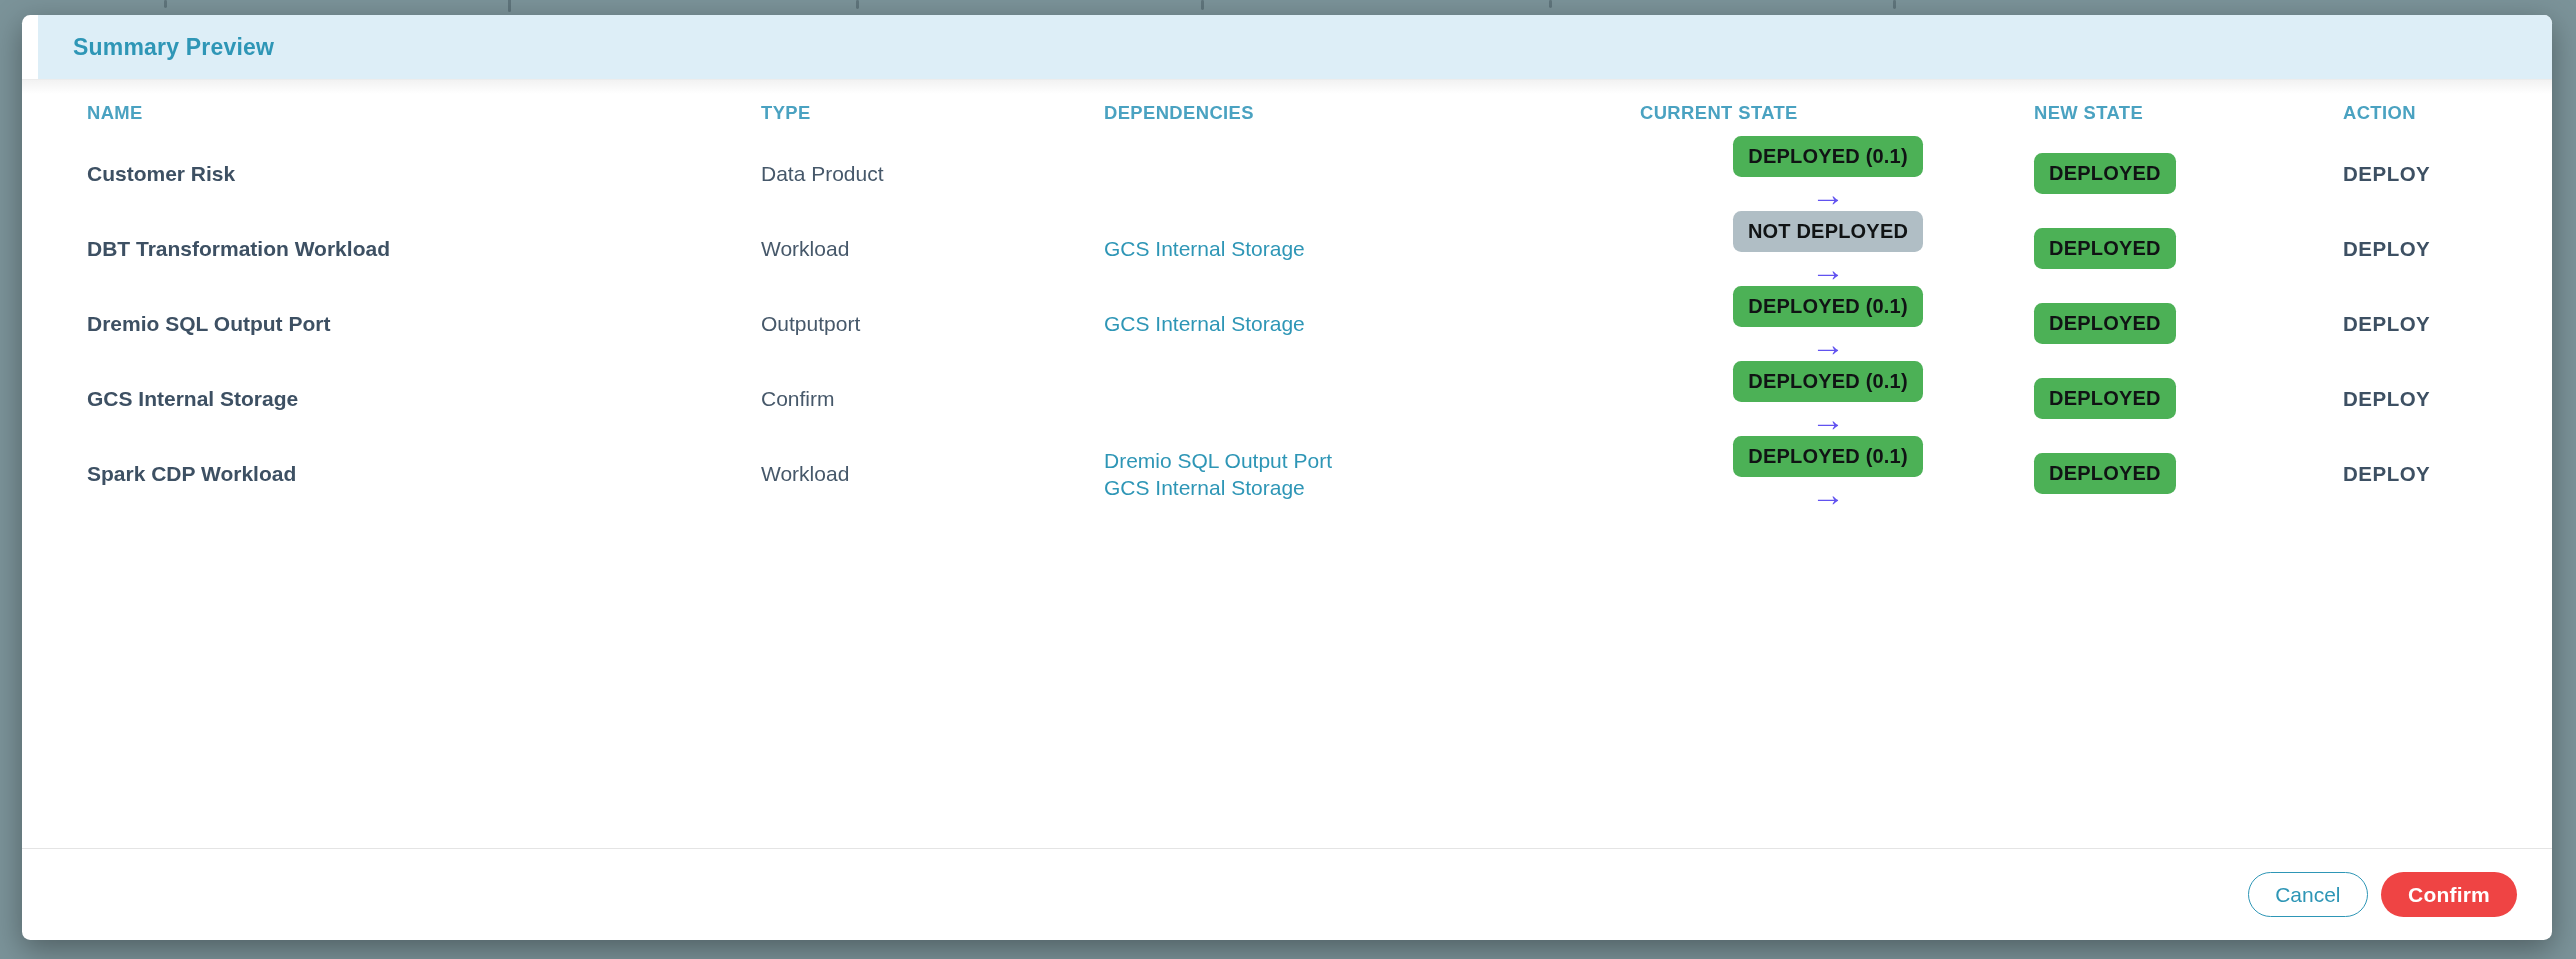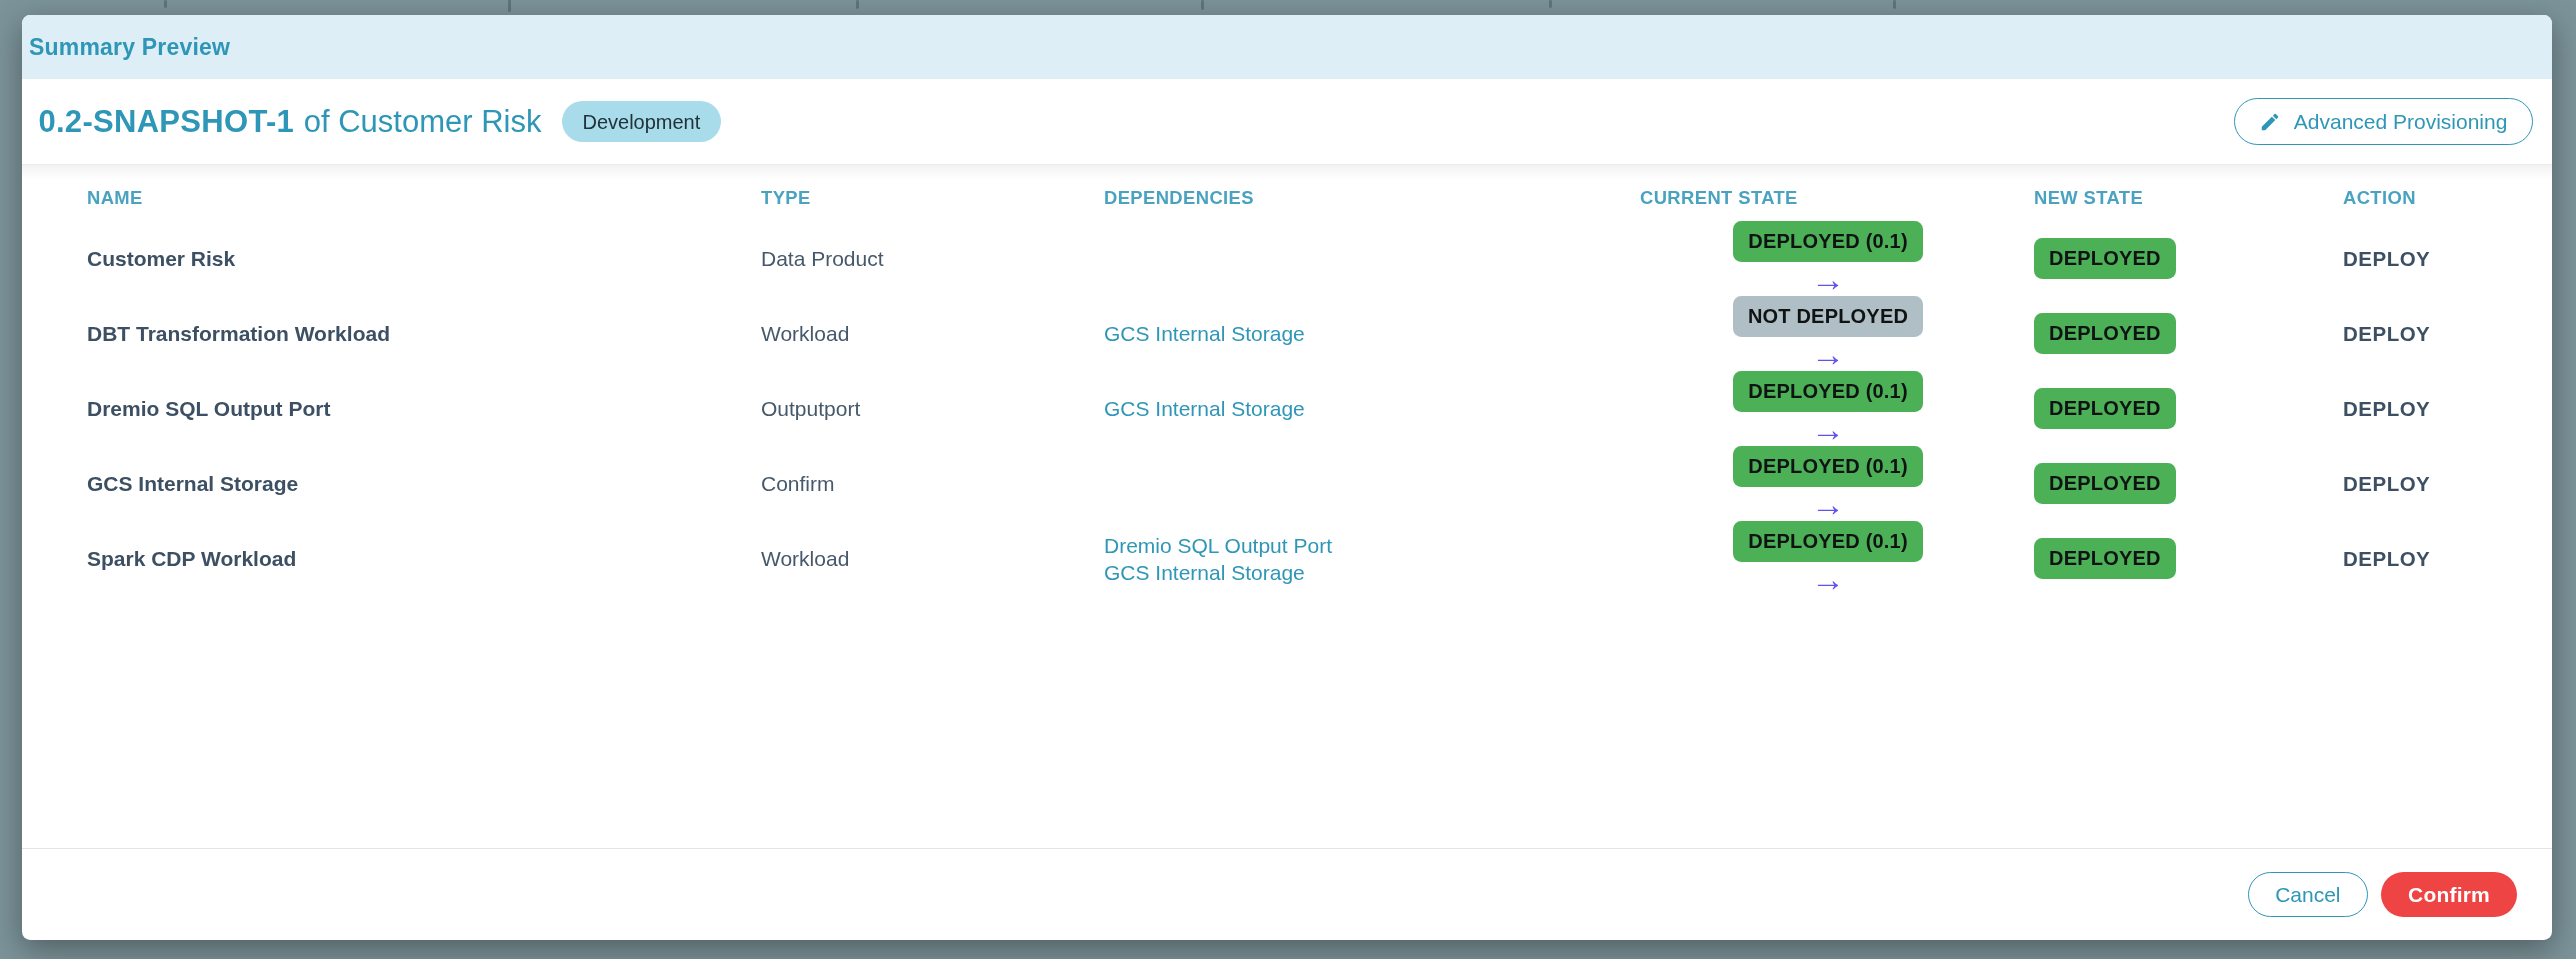--- a/index.html
+++ b/index.html
@@ -20,21 +20,21 @@
   .modal {
     position: absolute; left: 22px; top: 15px;
     width: 2530px; height: 925px;
     background: #ffffff; border-radius: 8.2px;
     box-shadow: 0 9.6px 31px rgba(0,0,0,0.35);
     display: flex; flex-direction: column; overflow: hidden;
   }
 
   .modal-header {
     flex: none; height: 64px; background: #ddeef7;
-    display: flex; align-items: center; padding: 0 7px;
+    display: flex; align-items: center; padding: 0 35px; margin-left: 16px;
   }
   .modal-header .hdr-title {
     color: #2e96b6; font-size: 23px; font-weight: 600; letter-spacing: 0.2px;
   }
 
   .title-row {
     flex: none; height: 85px;
     display: flex; align-items: center; padding: 0 19px 0 16.4px;
   }
   .version-label { color: #2e96b6; font-size: 31px; font-weight: 700; letter-spacing: 0.3px; }
@@ -121,32 +121,20 @@
 <span class="bg-fragment" style="left:1201px; height:9.6px;"></span>
 <span class="bg-fragment" style="left:1549px; height:8.2px;"></span>
 <span class="bg-fragment" style="left:1893px; height:9px;"></span>
 
 <div class="modal">
 
   <div class="modal-header">
     <span class="hdr-title">Summary Preview</span>
   </div>
 
-  <div class="title-row">
-    <span class="version-label">0.2-SNAPSHOT-1</span>
-    <span class="subtitle-label">of Customer Risk</span>
-    <span class="env-chip">Development</span>
-    <span class="spacer"></span>
-    <button class="adv-btn">
-      <svg viewBox="0 0 24 24">
-        <path d="M3 17.25V21h3.75L17.81 9.94l-3.75-3.75L3 17.25zM20.71 7.04a1 1 0 0 0 0-1.41l-2.34-2.34a1 1 0 0 0-1.41 0l-1.83 1.83 3.75 3.75 1.83-1.83z"></path>
-      </svg>
-      <span>Advanced Provisioning</span>
-    </button>
-  </div>
 
   <div class="title-shadow"></div>
 
   <div class="table">
     <div class="thead">
       <span class="th">NAME</span>
       <span class="th">TYPE</span>
       <span class="th">DEPENDENCIES</span>
       <span class="th">CURRENT STATE</span>
       <span class="th">NEW STATE</span>

